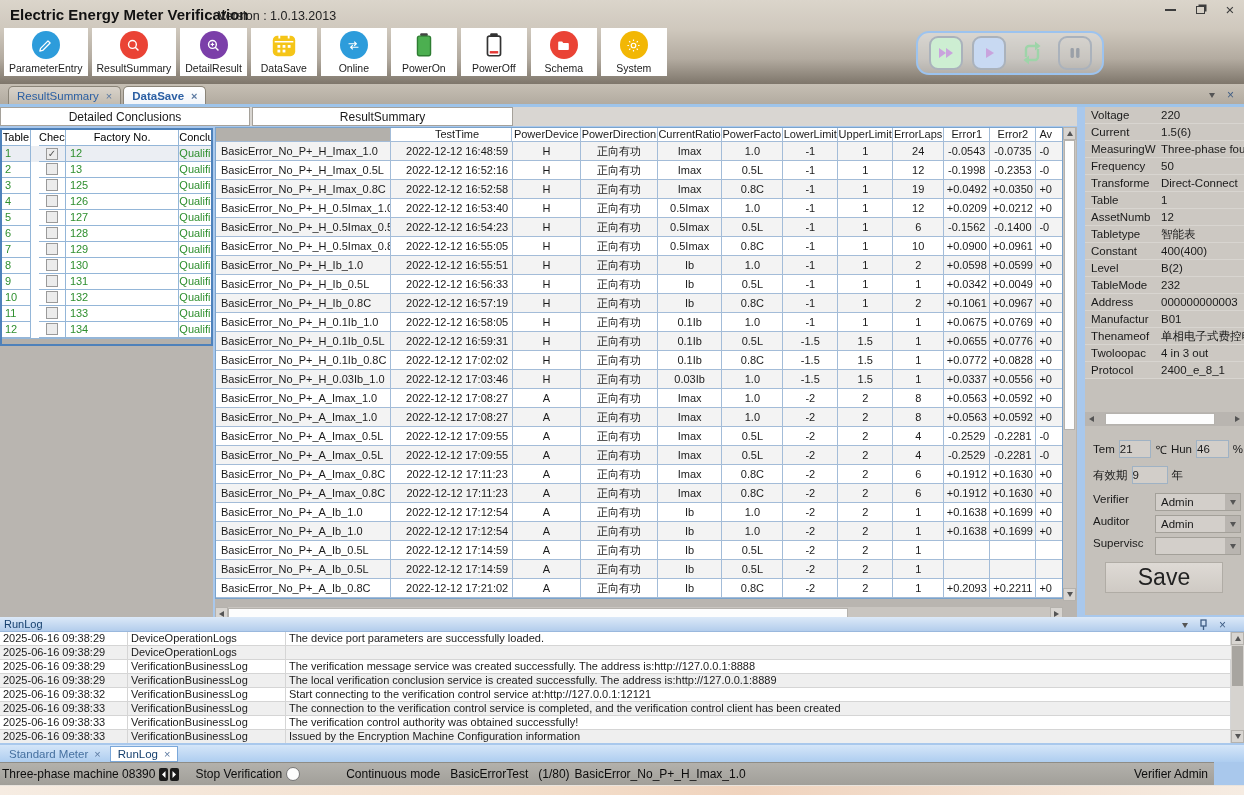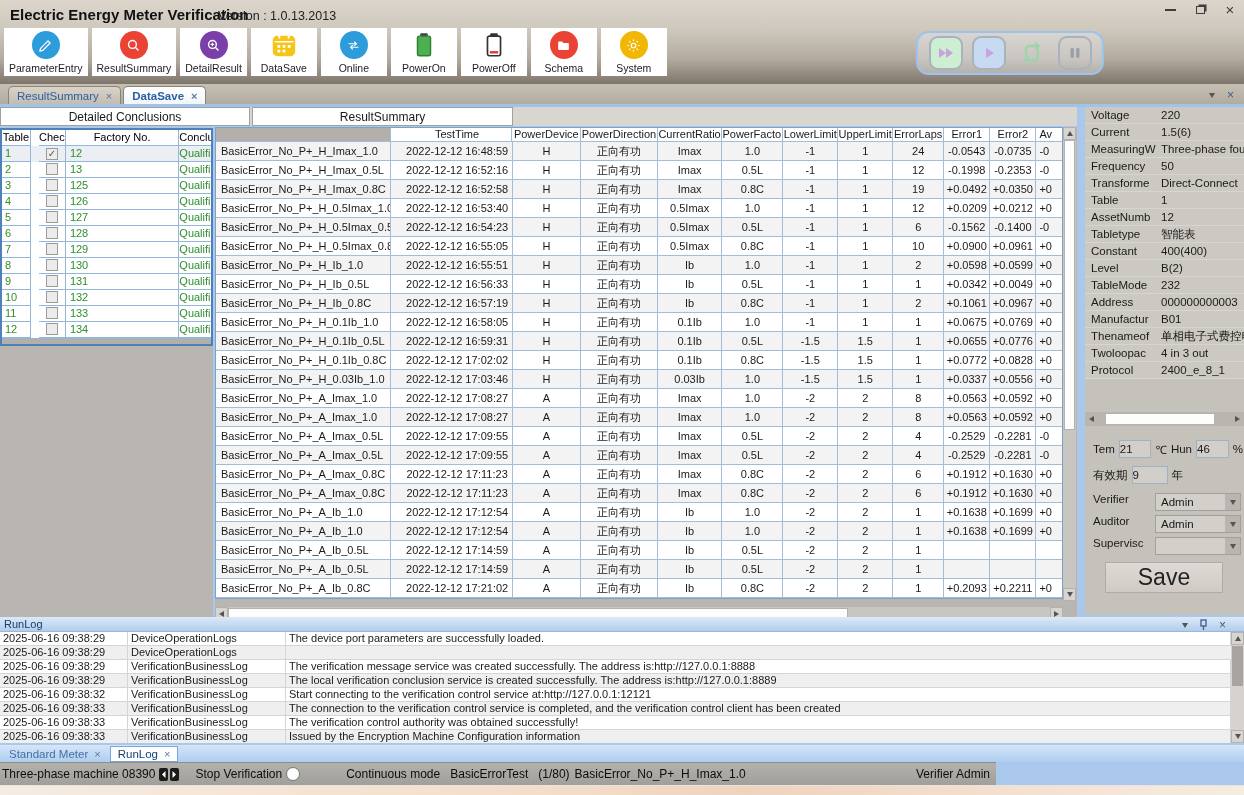--- a/index.html
+++ b/index.html
@@ -136,21 +136,21 @@
   .log-vsb .thumb { position:absolute; left:1px; top:14px; width:11px; height:40px; background:#a8a5a0; }
   .log-vsb .up { position:absolute; top:0; left:0; width:13px; height:13px; }
   .log-vsb .down { position:absolute; bottom:0; left:0; width:13px; height:13px; }
 
   .bottabs { position:absolute; left:0; top:745px; width:1244px; height:17px;
     background:linear-gradient(#d5e6f8,#aecdf0); display:flex; align-items:center; padding-left:2px; gap:2px; }
   .btab { height:16px; display:flex; align-items:center; gap:6px; padding:0 7px; font-size:11.5px; color:#46709f; cursor:default; }
   .btab.active { background:#fff; border:1px solid #7aa7d9; color:#16406e; }
 
   
-  .statusbar { position:absolute; left:0; top:762px; width:996px; height:23px;
+  .statusbar { position:absolute; left:0; top:762px; width:1214px; height:23px;
     background:linear-gradient(#b3b1ac,#a19f99); border-top:1px solid #8e8c86; display:flex; align-items:center;
     font-size:12px; color:#0d0d0d; }
   .sb-item { white-space:nowrap; }
   .conn-icon { display:inline-flex; margin:0 4px; }
   .radio { display:inline-block; width:14px; height:14px; border-radius:50%; background:#fdfdfd; border:1.5px solid #777; margin-left:4px; }
   .sb-right { position:absolute; right:6px; white-space:nowrap; }
 
   .pinkstrip { position:absolute; left:0; top:785px; width:1244px; height:10px;
     background:linear-gradient(90deg,#f6ece2,#f3ddc9 45%,#f0d3bd 60%,#f6ece2); border-top:1px solid #e9e4de; }
 </style>

